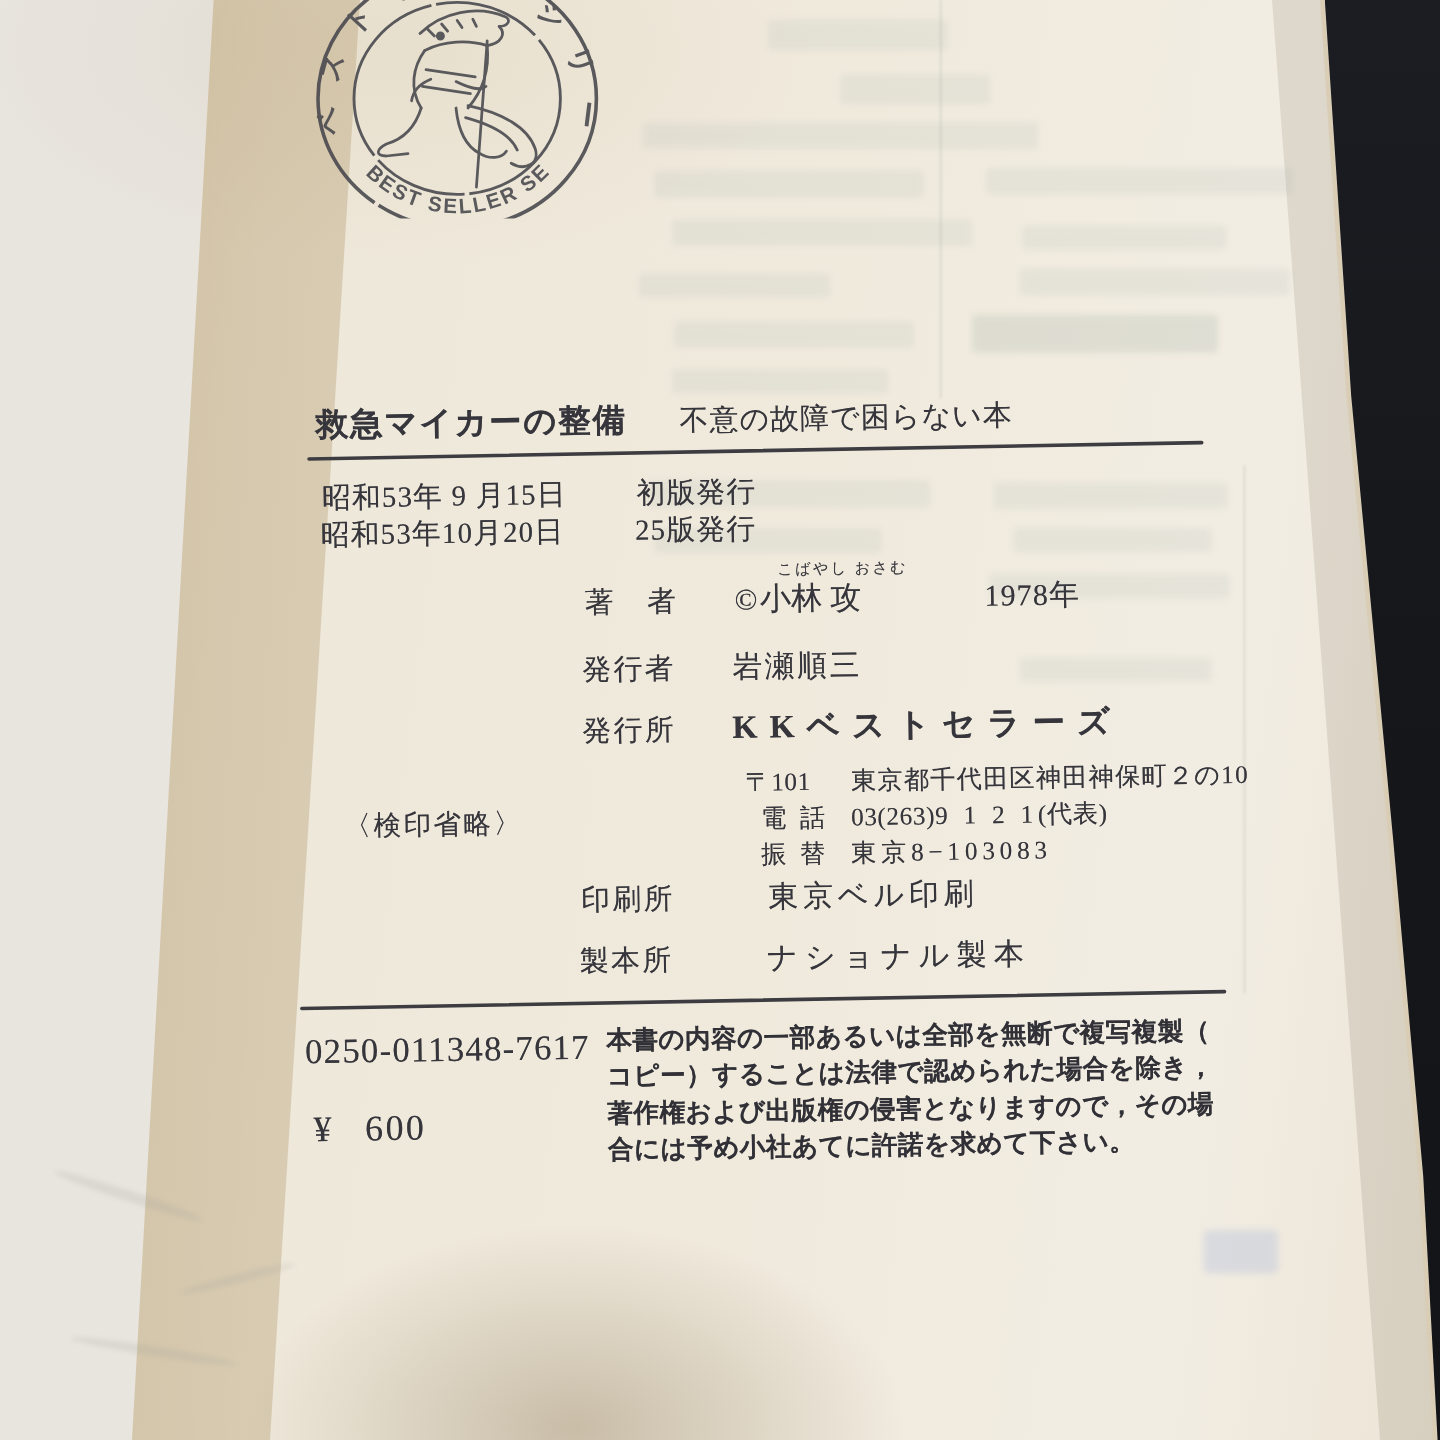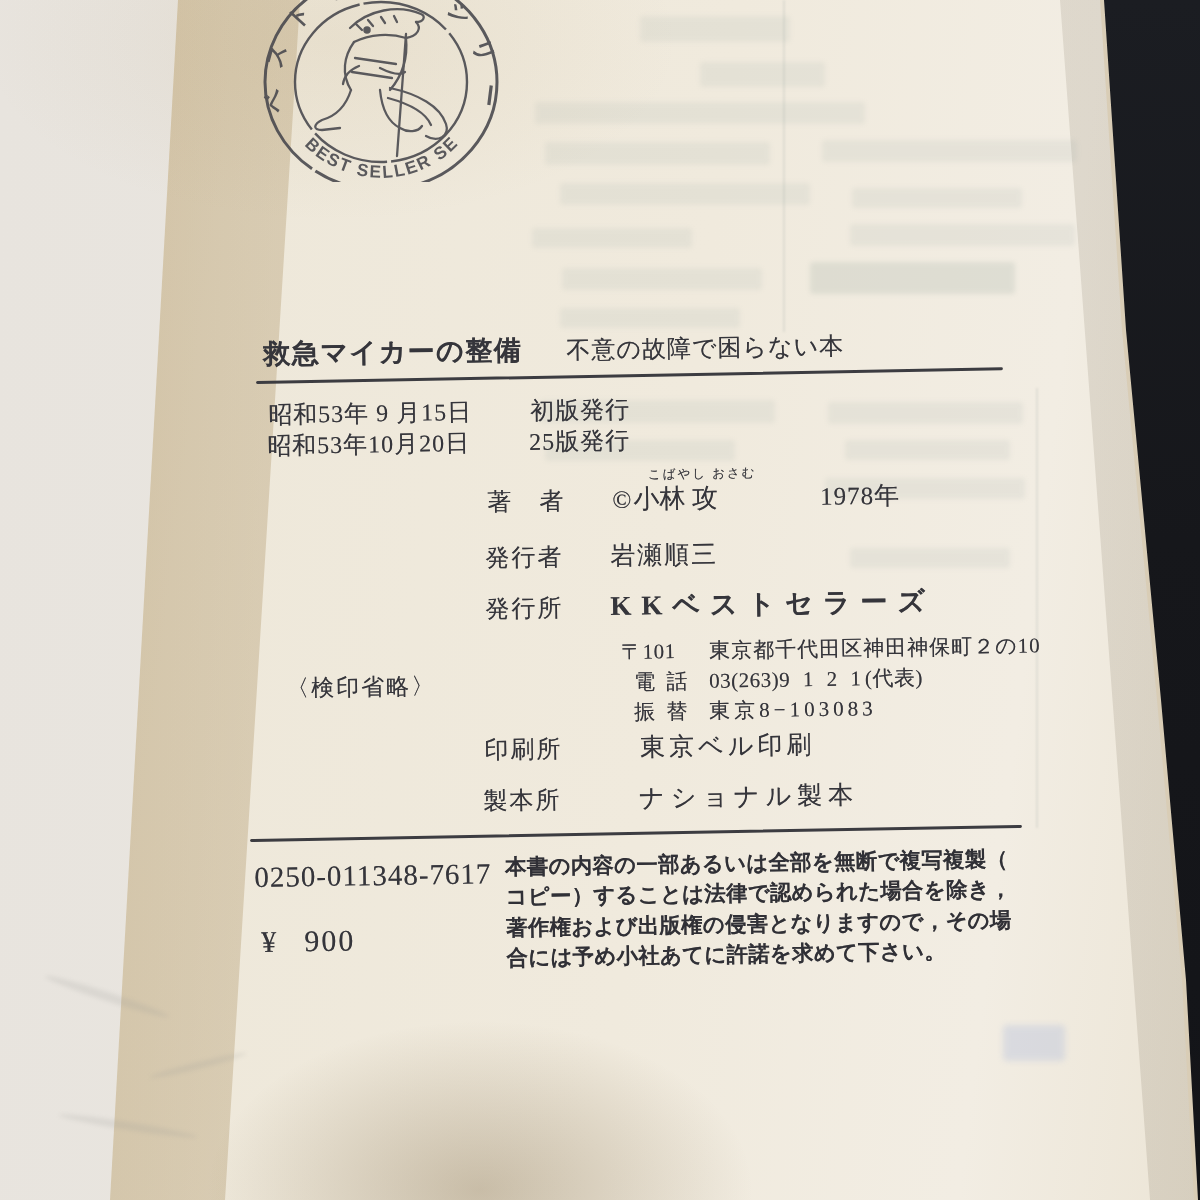--- a/index.html
+++ b/index.html
@@ -183,17 +183,17 @@
     <span class="lbl">印刷所</span><span class="val-print">東京ベル印刷</span>
   </div>
   <div class="ink row-bind" style="left:483px;top:784px;">
     <span class="lbl">製本所</span><span class="val-bind">ナショナル製本</span>
   </div>
 
   <div class="rule" style="left:250px;top:839px;width:772px;"></div>
 
   <div class="ink code" style="left:254px;top:861px;">0250-011348-7617</div>
   <div class="ink price" style="left:261px;top:925px;">
-    <span class="sym">¥</span><span>900</span>
+    <span class="sym">¥</span><span>600</span>
   </div>
   <div class="ink notice" style="left:505px;top:852px;">本書の内容の一部あるいは全部を無断で複写複製（コピー）することは法律で認められた場合を除き，著作権および出版権の侵害となりますので，その場合には予め小社あてに許諾を求めて下さい。</div>
 
 </div>
 
 </body></html>

